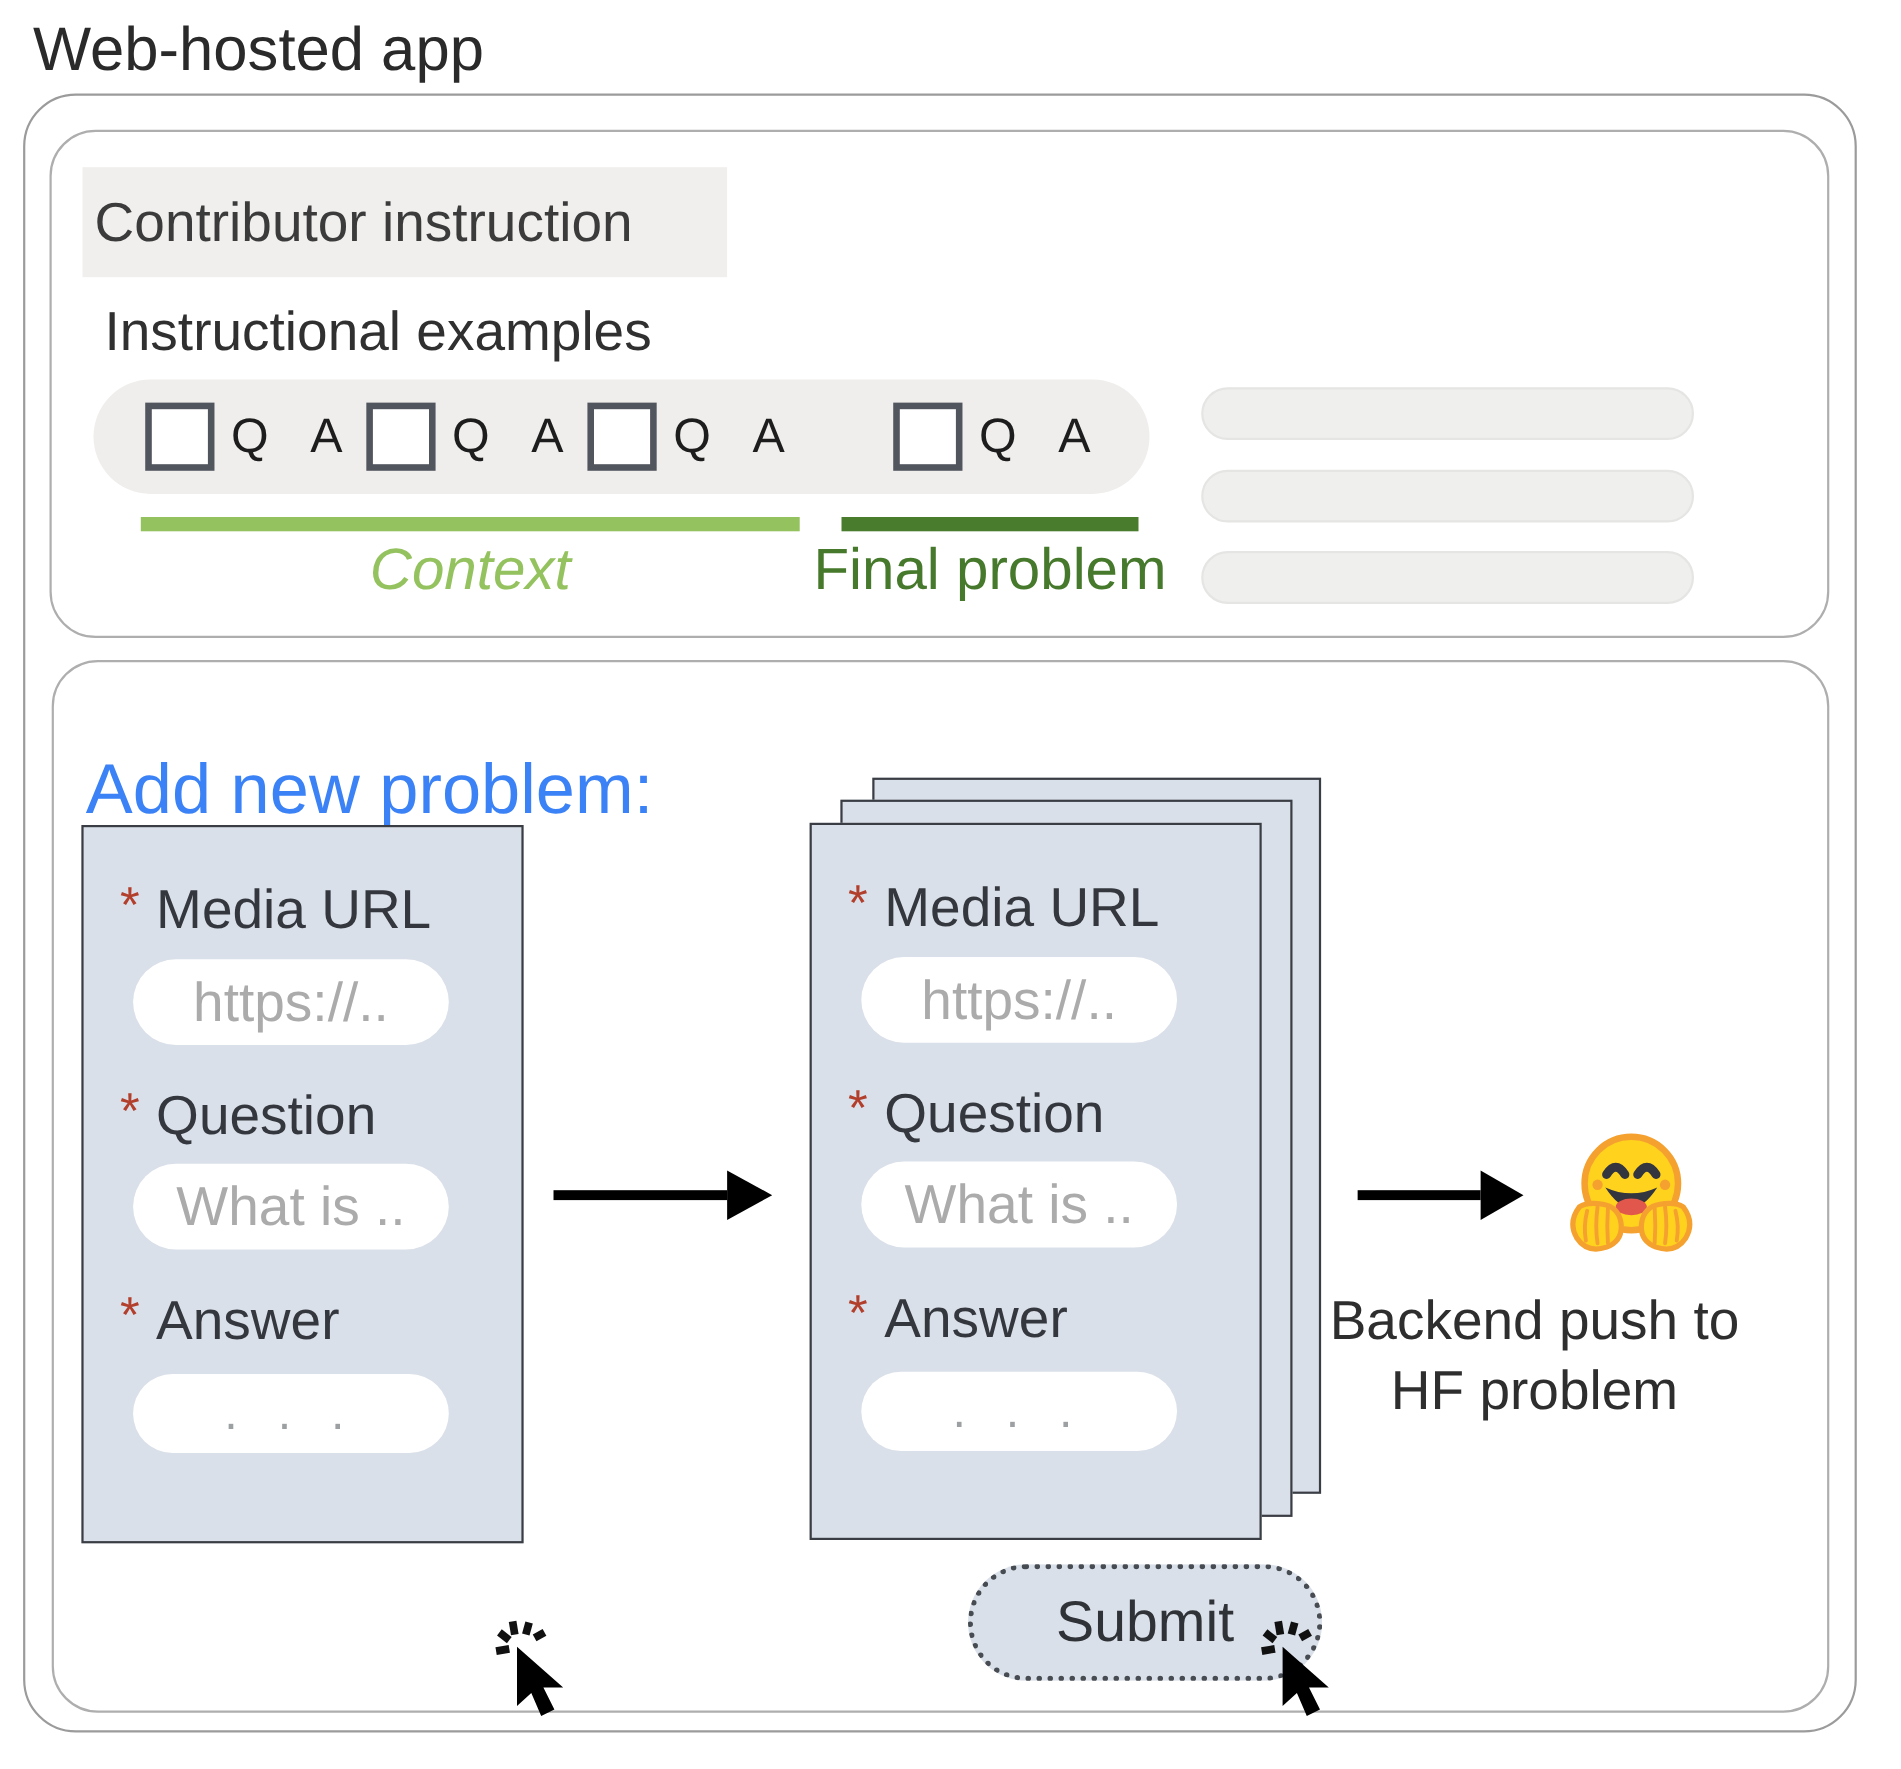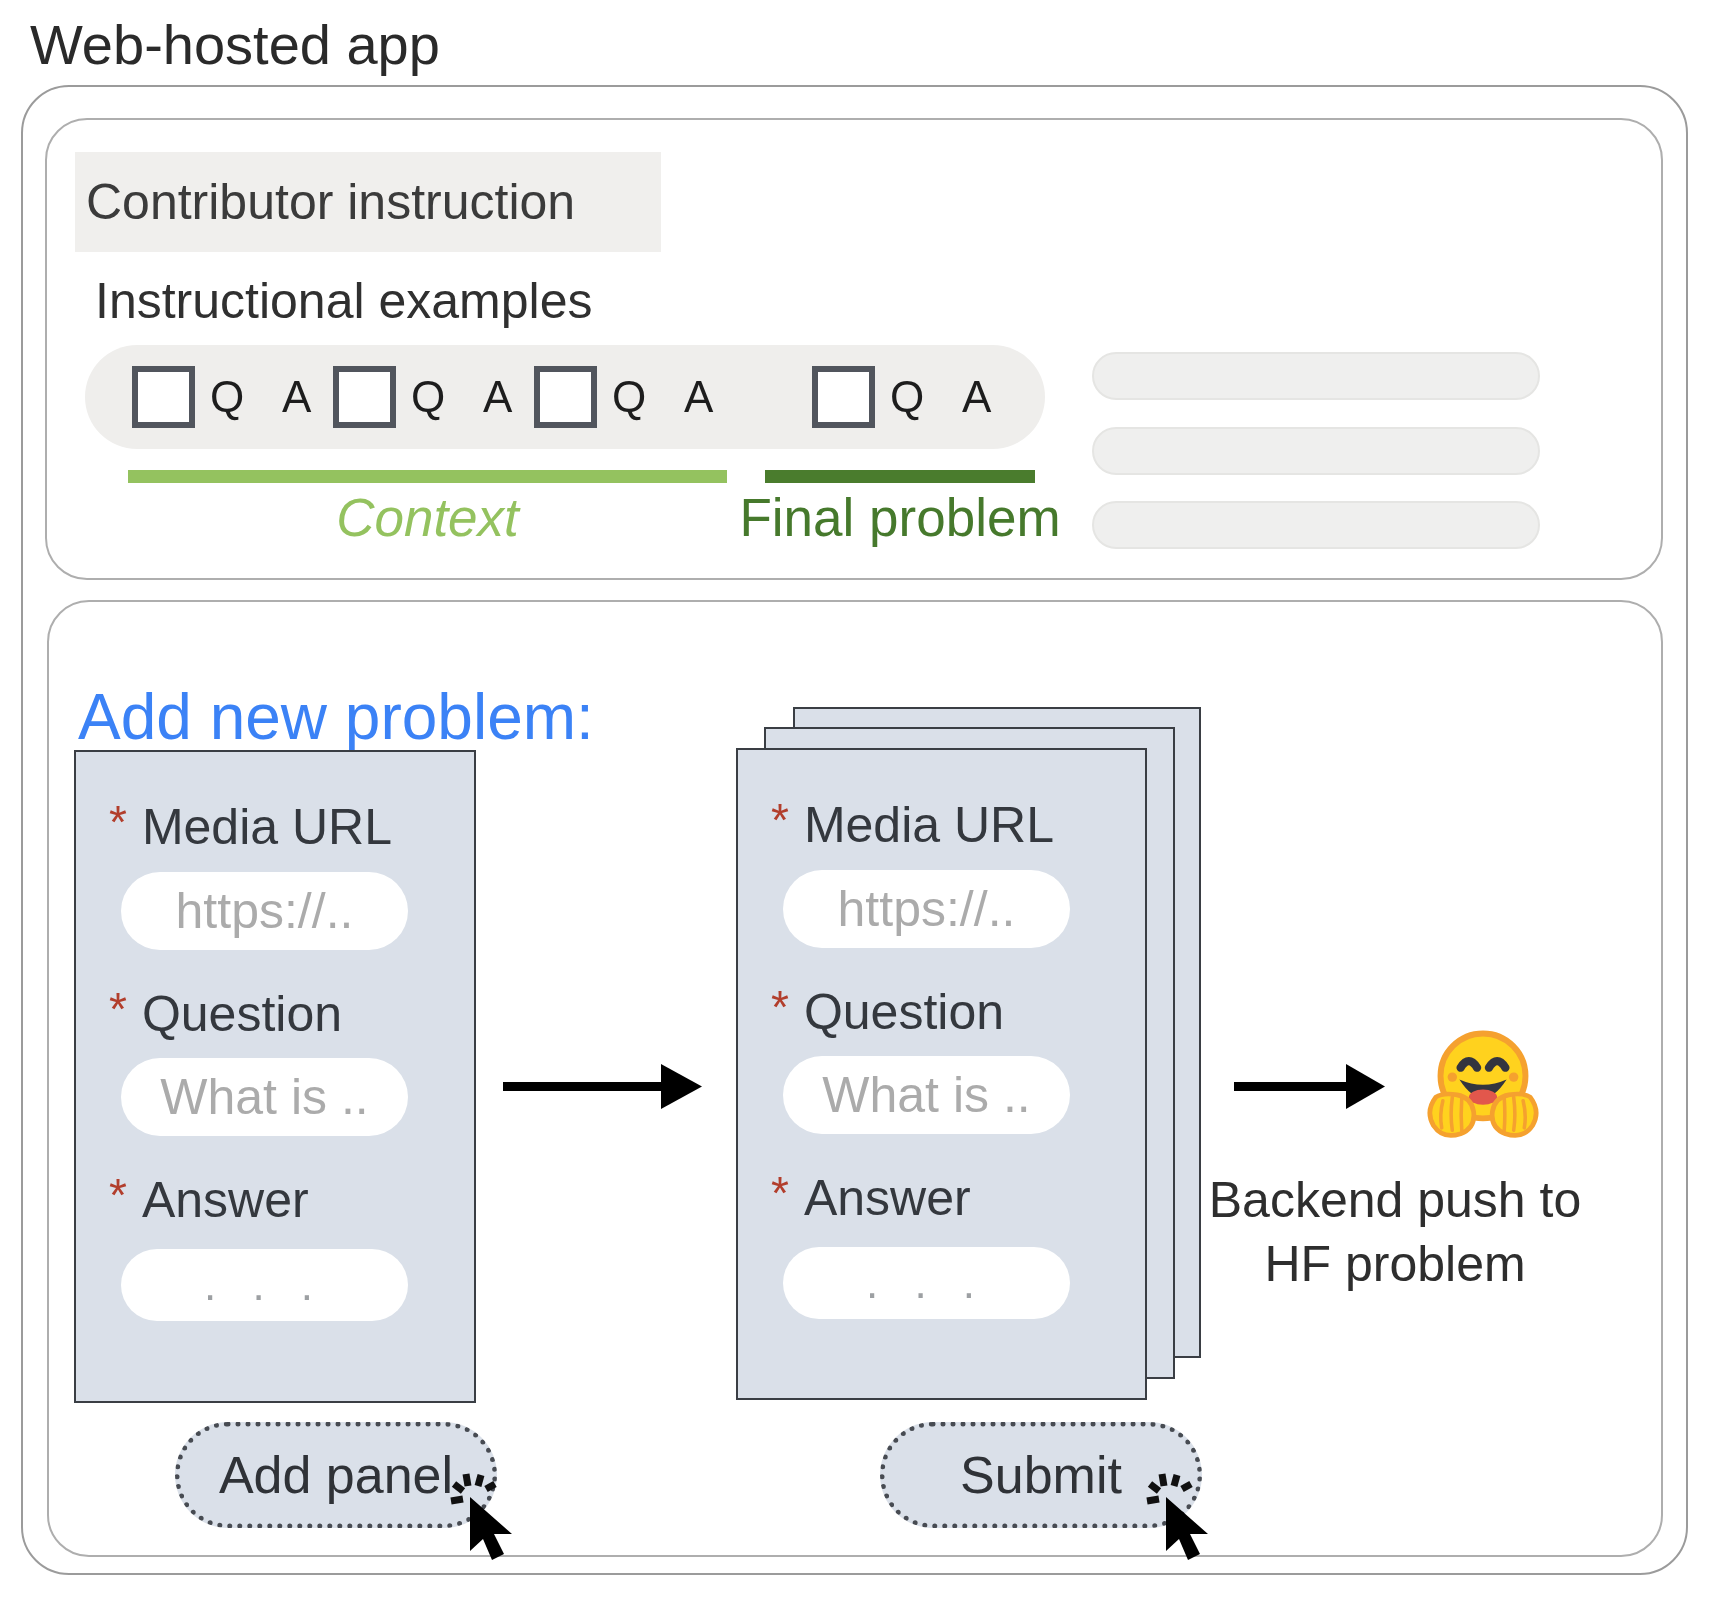--- a/index.html
+++ b/index.html
@@ -192,23 +192,20 @@
       <path d="M10 62 Q1 74 8 86 Q16 98 31 93 Q44 88 42 74 Q40 62 28 60 Q16 58 10 62 Z" fill="#ffd21e" stroke="#f5a12f" stroke-width="4"></path>
       <path d="M16 65 Q13 77 15 88 M24 62 Q22 77 24 90 M32 63 Q31 77 32 90" stroke="#f5a12f" stroke-width="3" fill="none" stroke-linecap="round"></path>
     </g>
   </svg>
 
   <div class="abs backend-caption">
     <div>Backend push to</div>
     <div>HF problem</div>
   </div>
 
-  <div class="abs pill-button btn-add">
-    <span>Add panel</span>
-  </div>
   <div class="abs pill-button btn-submit">
     <span>Submit</span>
   </div>
 
   <svg class="abs cursor-add" width="100" height="100" viewBox="0 0 100 100">
     <polygon points="32,34 32,88 45,76 54,97 66,91 56,71 74,71" fill="#000"></polygon>
     <g stroke="#111" stroke-width="7" stroke-linecap="butt">
       <line x1="13" y1="38" x2="25" y2="36"></line>
       <line x1="16" y1="21" x2="25" y2="28"></line>
       <line x1="28" y1="11" x2="30" y2="23"></line>

